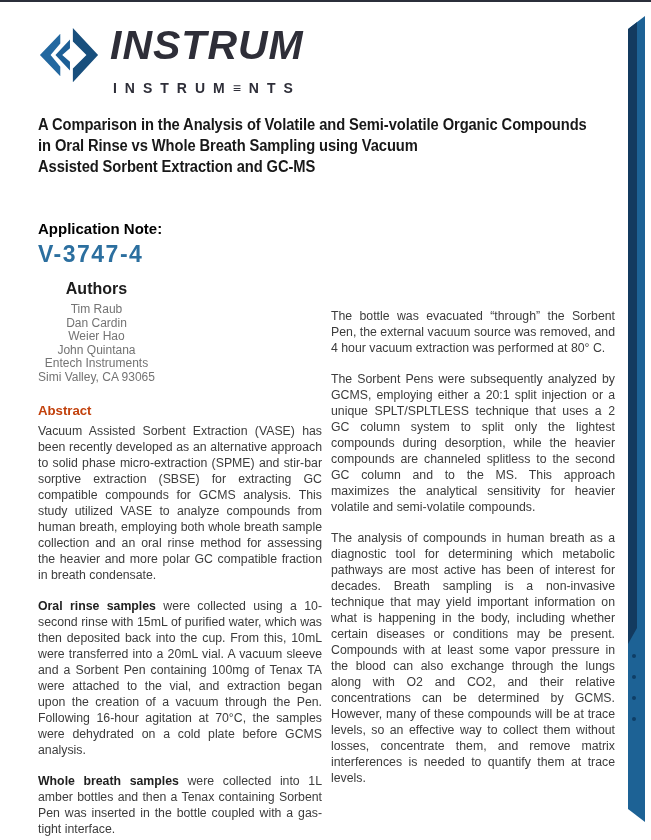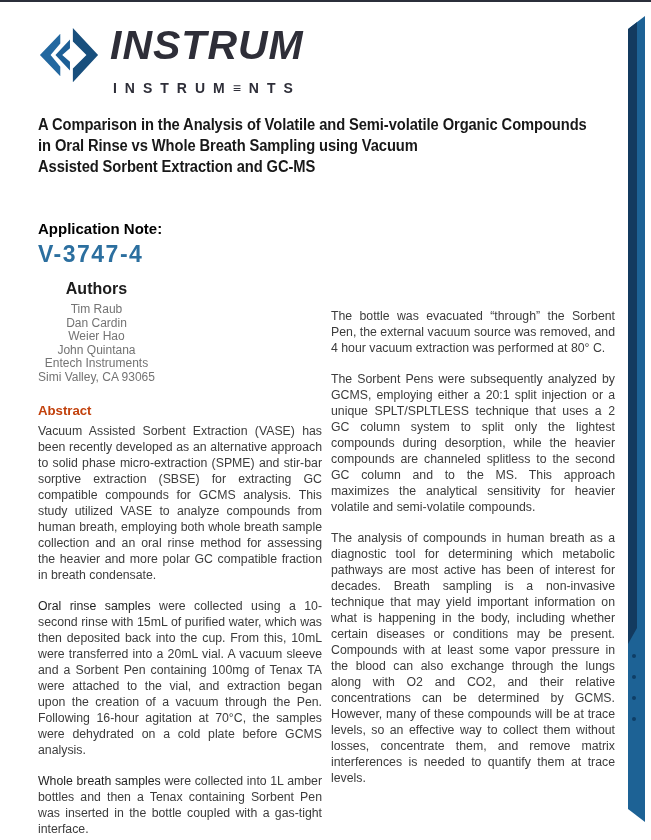--- a/index.html
+++ b/index.html
@@ -50,21 +50,21 @@
   .author-line{font-size:12px;line-height:13.5px;color:#737373;}
 
   
   .col{position:absolute;width:284px;font-size:12.3px;line-height:16px;color:#3c3c3c;}
   .col-left{left:38px;top:403px;}
   .col-right{left:331px;top:308px;}
   .col p{margin:0 0 15px 0;text-align:justify;}
   .sec-heading{
     font-size:13.2px;font-weight:bold;color:#c2410c;margin:0 0 4px 0;
   }
-  .lead{font-weight:normal;color:#1f1f1f;}
+  .lead{font-weight:bold;color:#1f1f1f;}
 
   
   .ribbon{
     position:absolute;left:628px;top:16px;width:17px;height:806px;
     background:#1d6295;
     clip-path:polygon(0 13px, 100% 0, 100% 100%, 0 calc(100% - 13px));
   }
   .ribbon-dark{
     position:absolute;left:0;top:0;width:9px;height:628px;background:#133a5f;
     clip-path:polygon(0 13px, 100% 3px, 100% calc(100% - 16px), 0 100%);

